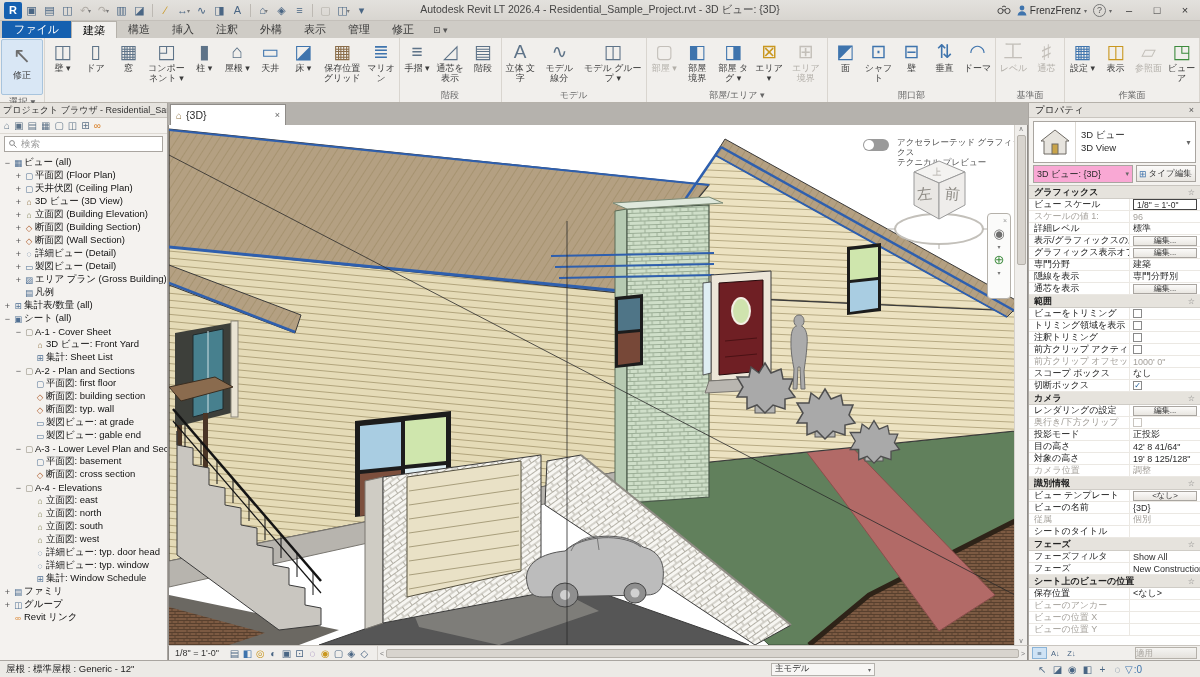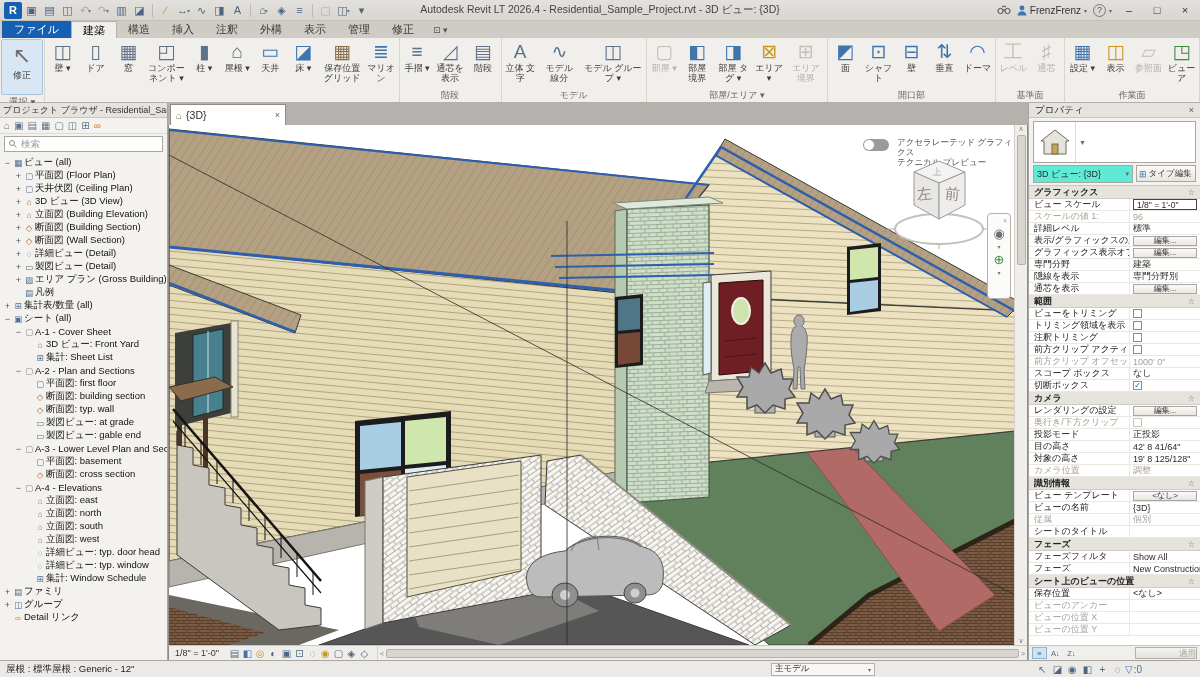--- a/index.html
+++ b/index.html
@@ -85,40 +85,40 @@
 
   
   .props{width:172px;background:#f4f2ef;border-left:1px solid #a9a5a0;display:flex;flex-direction:column}
   .phd{height:15px;display:flex;align-items:center;font-size:9.5px;background:#e6e3de;border-bottom:1px solid #c9c5bf;padding:0 6px}
   .phd .x{margin-left:auto;color:#555;font-size:9px}
   .tsel{margin:3px 4px 2px;background:#fff;border:1px solid #a9a5a0;height:42px;display:flex;align-items:stretch}
   .ticon{width:42px;border-right:1px solid #ddd9d3;display:flex;align-items:center;justify-content:center}
   .ttxt{flex:1;font-size:9.5px;padding:6px 5px;line-height:13px}
   .tdd{width:13px;display:flex;align-items:center;justify-content:center;color:#666;font-size:8px}
   .irow{display:flex;margin:0 4px 3px;gap:3px;height:17px}
-  .icombo{flex:1;background:#5eead4;border:1px solid #a9a5a0;font-size:9px;display:flex;align-items:center;padding:8px 3px}
+  .icombo{flex:1;background:#f9a8d4;border:1px solid #a9a5a0;font-size:9px;display:flex;align-items:center;padding:8px 3px}
   .icombo .dd{margin-left:auto;font-size:7px;color:#666}
   .etbtn{width:60px;font-size:8.5px;border:1px solid #a9a5a0;background:linear-gradient(#fbfaf9,#e9e6e1);display:flex;align-items:center;gap:2px;padding:0 2px;color:#333}
   .etbtn .gi{color:#3f74ad;font-size:9px}
   .pgrid{flex:1;overflow:hidden;border-top:1px solid #c9c5bf;background:#fff}
   .phdr{height:13px;background:#e6e3dd;font-weight:bold;font-size:9px;display:flex;align-items:center;padding:0 5px;border-bottom:1px solid #cfccc6;color:#222}
   .phdr .pin{margin-left:auto;font-weight:normal;color:#777;font-size:8px}
   .prow{height:12px;display:flex;align-items:stretch;font-size:9px;border-bottom:1px solid #ebe8e3;background:#fff}
   .plbl{width:100px;padding:0 0 0 5px;overflow:hidden;white-space:nowrap;display:flex;align-items:center;color:#1a1a1a}
   .plbl.gray{color:#a5a19b}
   .pval{flex:1;padding:0 3px;border-left:1px solid #ebe8e3;display:flex;align-items:center;overflow:hidden;white-space:nowrap}
   .pval .gray{color:#a5a19b}
   .pbtn{flex:1;height:10px;font-size:8px;border:1px solid #a9a5a0;background:linear-gradient(#fbfaf9,#e9e6e1);color:#333;line-height:8px}
   .pinput{flex:1;height:11px;border:1px solid #444;background:#fff;font-size:8.5px;display:flex;align-items:center;padding:0 3px}
   .cb{width:9px;height:9px;border:1px solid #8a8a8a;background:#fff;font-size:8px;line-height:7px;text-align:center;color:#1a5a96}
   .cb.dis{border-color:#c9c5bf}
   .pfoot{height:15px;border-top:1px solid #c9c5bf;display:flex;align-items:center;gap:2px;padding:0 3px;background:#f1efec}
   .sortbtn{min-width:15px;height:12px;font-size:7.5px;border:1px solid transparent;color:#4a6684;text-align:center;line-height:11px}
   .sortbtn.on{background:#cfe3f5;border-color:#8ab4d8}
-  .applybtn{margin-left:auto;width:62px;height:12px;font-size:8.5px;border:1px solid #b5b1aa;background:linear-gradient(#f5f4f2,#e5e2dd);color:#a5a19b;line-height:10px;text-align:right}
+  .applybtn{margin-left:auto;width:62px;height:12px;font-size:8.5px;border:1px solid #b5b1aa;background:linear-gradient(#f5f4f2,#e5e2dd);color:#a5a19b;line-height:10px;text-align:left}
 
   
   .statusbar{height:17px;background:#eceae6;border-top:1px solid #a9a5a0;display:flex;align-items:center;padding:0 6px;font-size:9.5px;color:#222}
   .sbspacer{flex:1}
   .sbcombo{width:104px;height:13px;border:1px solid #b5b2ad;background:#f7f6f4;font-size:8.5px;display:flex;align-items:center;padding:0 3px;color:#333}
   .sbcombo .dd{margin-left:auto;font-size:6px;color:#666}
   .sbgap{width:160px}
   .sbi{font-size:10px;color:#4a6684;width:15px;text-align:center}
   .funnel{display:flex;align-items:center;color:#3f74ad;font-size:10px;gap:1px}
   .endgap{width:52px}
@@ -512,21 +512,21 @@
             <span class="tlbl">ファミリ</span>
           </div>
           <div class="trow" style="padding-left: 3px;">
             <span class="texp">+</span>
             <span class="tico" style="color: rgb(79, 111, 147);">◫</span>
             <span class="tlbl">グループ</span>
           </div>
           <div class="trow" style="padding-left: 3px;">
             <span class="texp"> </span>
             <span class="tico" style="color: rgb(217, 130, 43);">∞</span>
-            <span class="tlbl">Detail リンク</span>
+            <span class="tlbl">Revit リンク</span>
           </div>
         </div>
     </div>
 
     <div class="viewport">
       <div class="vtabs">
         <div class="vtab">
           <span class="hico">⌂</span>
           <span>{3D}</span>
           <span class="x">×</span>
@@ -757,20 +757,24 @@
         <span>プロパティ</span>
         <span class="x">×</span>
       </div>
       <div class="tsel">
         <div class="ticon">
           <svg width="30" height="26" viewBox="0 0 30 26">
               <polygon points="15,1 29,12 26,12 26,25 4,25 4,12 1,12" fill="#e7e4de" stroke="#6e6a64"></polygon>
               <rect x="12" y="15" width="6" height="10" fill="#c9a44a" stroke="#6e6a64"></rect>
             </svg>
         </div>
+        <div class="ttxt">
+          <div>3D ビュー</div>
+          <div>3D View</div>
+        </div>
         <div class="tdd">▾</div>
       </div>
       <div class="irow">
         <div class="icombo">
           <span>3D ビュー: {3D}</span>
           <span class="dd">▾</span>
         </div>
         <button class="etbtn">
           <span class="gi">⊞</span>
           <span>タイプ編集</span>

